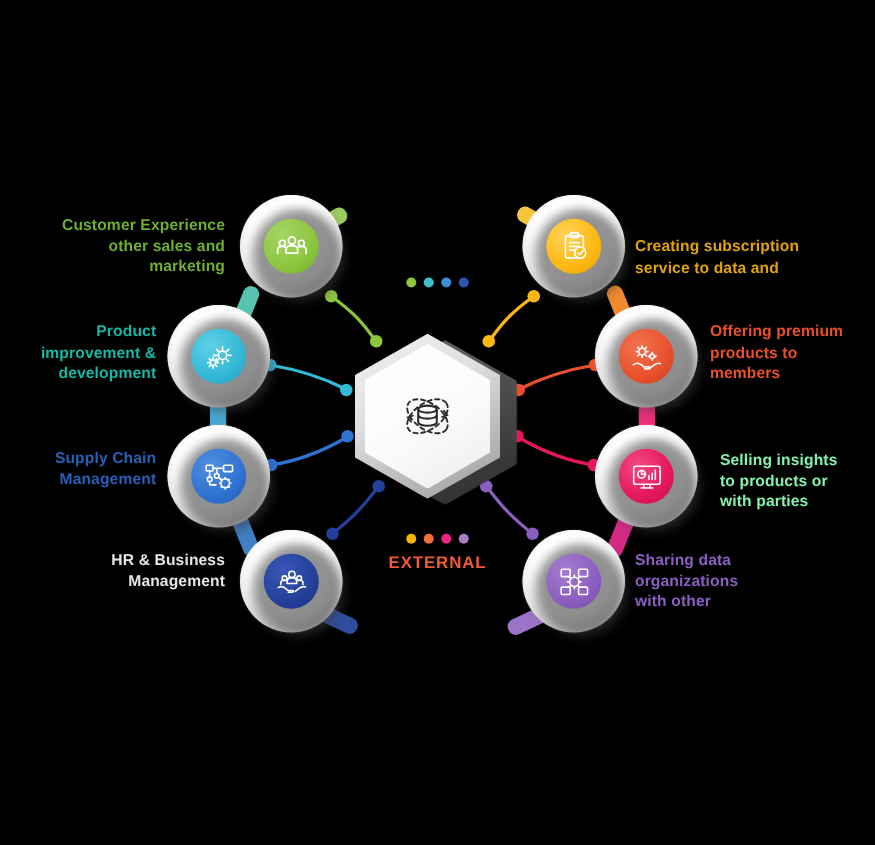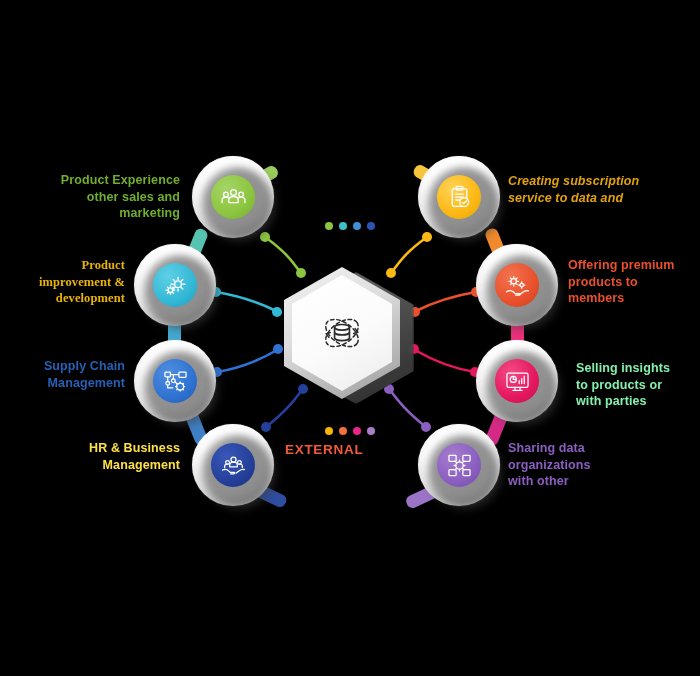--- a/index.html
+++ b/index.html
@@ -36,21 +36,21 @@
   .hex-outer{left:2px;top:-5px;
        background:linear-gradient(150deg,#f4f4f4 0%,#dedede 40%,#b9b9b9 72%,#9a9a9a 100%);
        clip-path:polygon(50% 0%,100% 25%,100% 75%,50% 100%,0% 75%,0% 25%);}
   .hex-inner{left:10px;top:3px;width:100px;height:116px;
        background:linear-gradient(150deg,#ffffff 0%,#fbfbfb 55%,#ececec 100%);
        clip-path:polygon(50% 0%,100% 25%,100% 75%,50% 100%,0% 75%,0% 25%);
        display:flex;align-items:center;justify-content:center;}
   .hex-inner svg{width:56px;height:56px;}
 
   
-  .caption{position:absolute;z-index:8;text-align:left;}
+  .caption{position:absolute;z-index:8;text-align:center;}
   .caption .cap-text{font-size:13.5px;font-weight:800;letter-spacing:.7px;}
   .dots{display:flex;gap:6px;justify-content:center;}
   .dots i{width:8px;height:8px;border-radius:50%;display:block;}
 </style>
 </head>
 <body>
 
 <div id="stage">
 
   <svg class="svg-layer" viewBox="0 0 700 676">
@@ -280,42 +280,42 @@
         <rect x="20" y="21" width="8.5" height="7" rx="1"></rect>
         <circle cx="16" cy="16" r="4.4"></circle>
         <path d="M16 11.6v-2M16 20.4v2M11.6 16h-2M20.4 16h2"></path>
         <path d="M12.9 12.9l-2.4-2M19.1 19.1l2.4 2M19.1 12.9l2.4-2M12.9 19.1l-2.4 2"></path>
       </g>
         </svg>
     </div>
   </div>
 
   <div class="label r" style="left:20px;top:172px;width:160px;color:#6fae2f;">
-    <div>Product Experience</div>
+    <div>Customer Experience</div>
     <div>other sales and</div>
     <div>marketing</div>
   </div>
 
-  <div class="label r" style="left:10px;top:257px;width:115px;color:#eab308;font-family:Liberation Serif, serif;">
+  <div class="label r" style="left:10px;top:257px;width:115px;color:#14b8a6;">
     <div>Product</div>
     <div>improvement &amp;</div>
     <div>development</div>
   </div>
 
   <div class="label r" style="left:10px;top:358px;width:115px;color:#2660b5;">
     <div>Supply Chain</div>
     <div>Management</div>
   </div>
 
-  <div class="label r" style="left:20px;top:440px;width:160px;color:#fde047;">
+  <div class="label r" style="left:20px;top:440px;width:160px;color:#e5e5e5;">
     <div>HR &amp; Business</div>
     <div>Management</div>
   </div>
 
-  <div class="label l" style="left:508px;top:173px;width:185px;color:#e2a20c;font-style:italic;">
+  <div class="label l" style="left:508px;top:189px;width:185px;color:#e2a20c;">
     <div>Creating subscription</div>
     <div>service to data and</div>
   </div>
 
   <div class="label l" style="left:568px;top:257px;width:130px;color:#e8512c;">
     <div>Offering premium</div>
     <div>products to</div>
     <div>members</div>
   </div>
 

